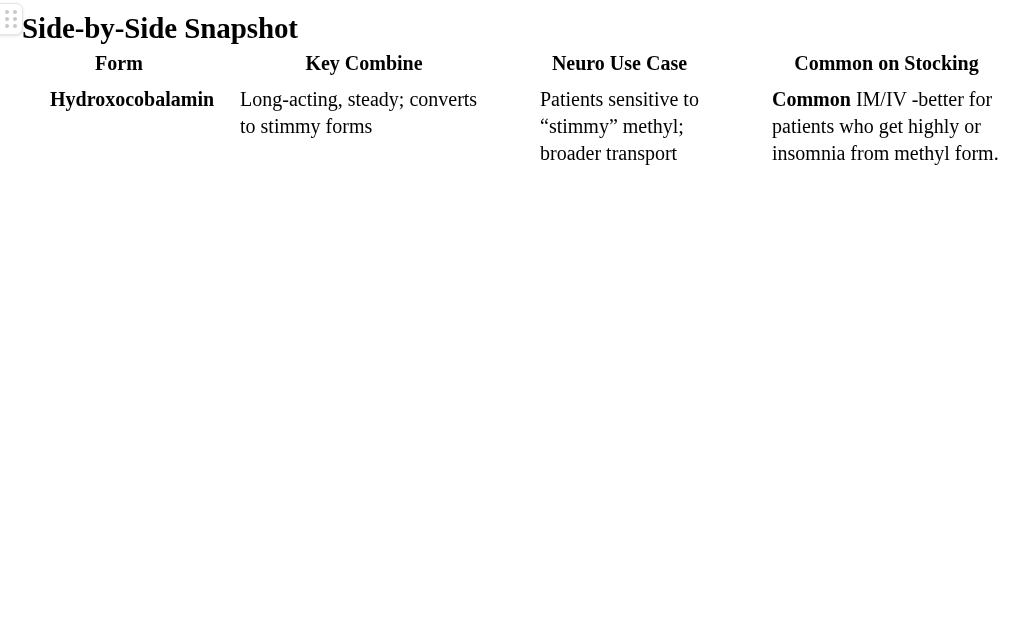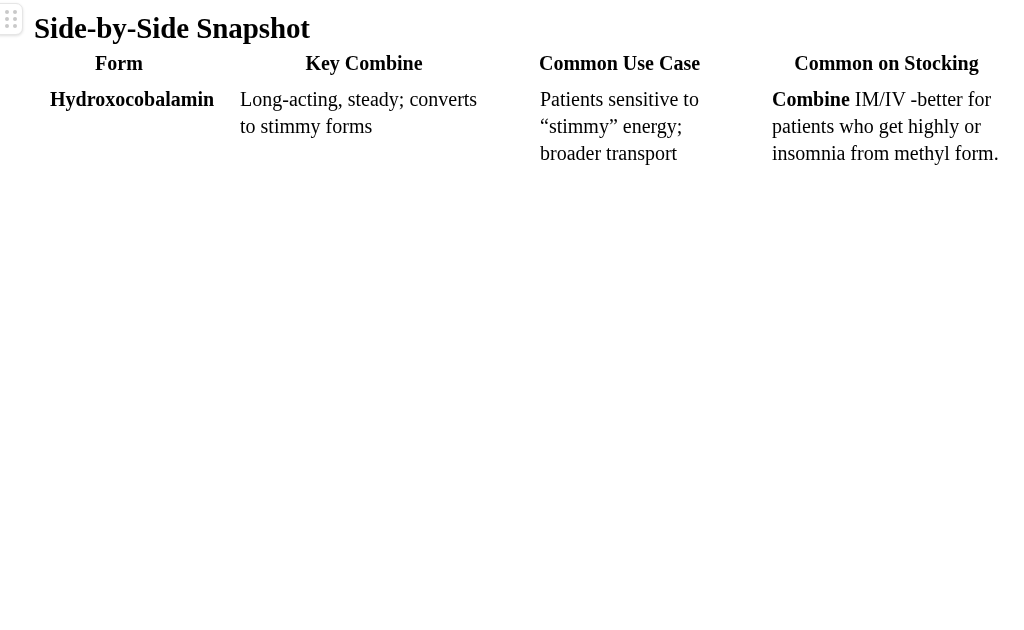--- a/index.html
+++ b/index.html
@@ -45,21 +45,21 @@
     display: block;
     width: 4px;
     height: 4px;
     border-radius: 50%;
     background: #c9c9c9;
   }
 
   
   #page-title {
     position: absolute;
-    left: 34px;
+    left: 22px;
     top: -8px;
     font-size: 29px;
     font-weight: bold;
     line-height: 34px;
     letter-spacing: -0.1px;
     white-space: nowrap;
     z-index: 10;
   }
 
   
@@ -126,30 +126,30 @@
   <colgroup>
     <col class="c1">
       <col class="c2">
       <col class="c3">
       <col class="c4">
   </colgroup>
   <thead>
     <tr>
       <th>Form</th>
       <th>Key Combine</th>
-      <th>Common Use Case</th>
+      <th>Neuro Use Case</th>
       <th>Common on Stocking</th>
     </tr>
   </thead>
   <tbody>
 
 
     <tr class="row-tall row-hydroxocobalamin">
       <td class="col-form">Hydroxocobalamin</td>
       <td class="col-strength">Long-acting, steady; converts to stimmy forms</td>
-      <td class="col-use">Patients sensitive to “stimmy” energy; broader transport</td>
-      <td class="col-notes"><span class="b">Combine</span><span> IM/IV -better for patients who get highly or insomnia from methyl form.</span></td>
+      <td class="col-use">Patients sensitive to “stimmy” methyl; broader transport</td>
+      <td class="col-notes"><span class="b">Common</span><span> IM/IV -better for patients who get highly or insomnia from methyl form.</span></td>
     </tr>
 
 
 
   </tbody>
 </table>
 
 </body></html>

